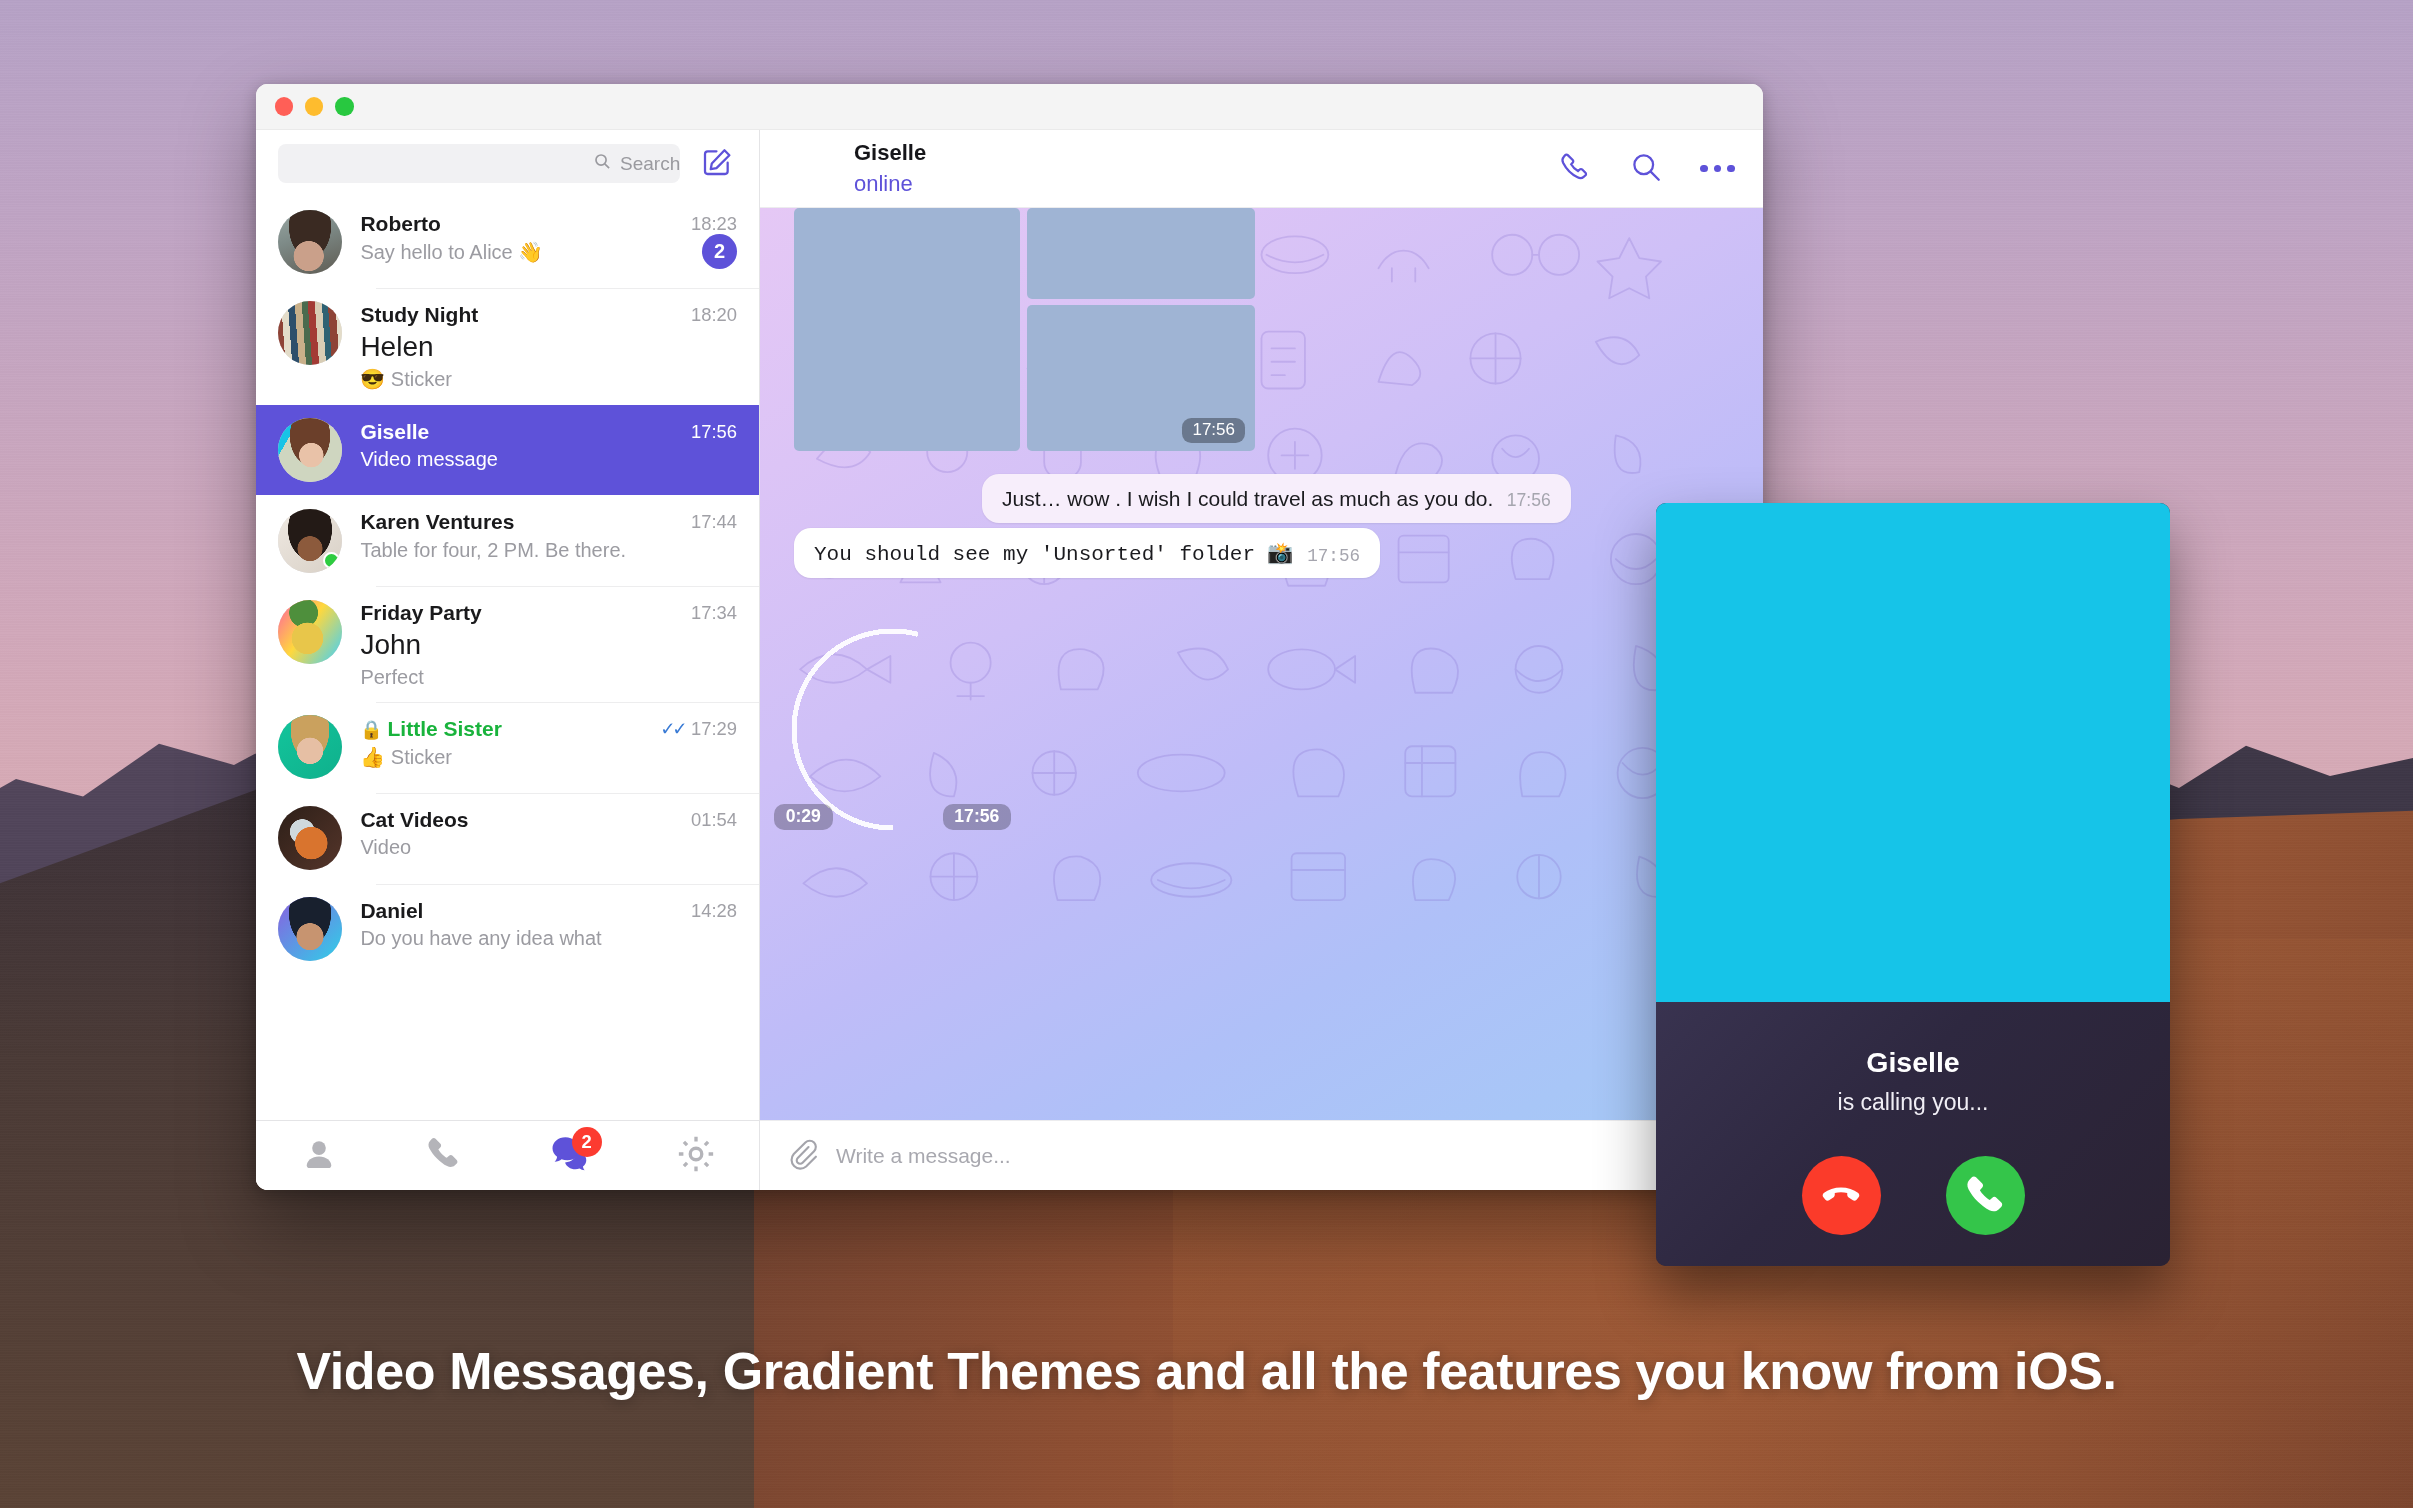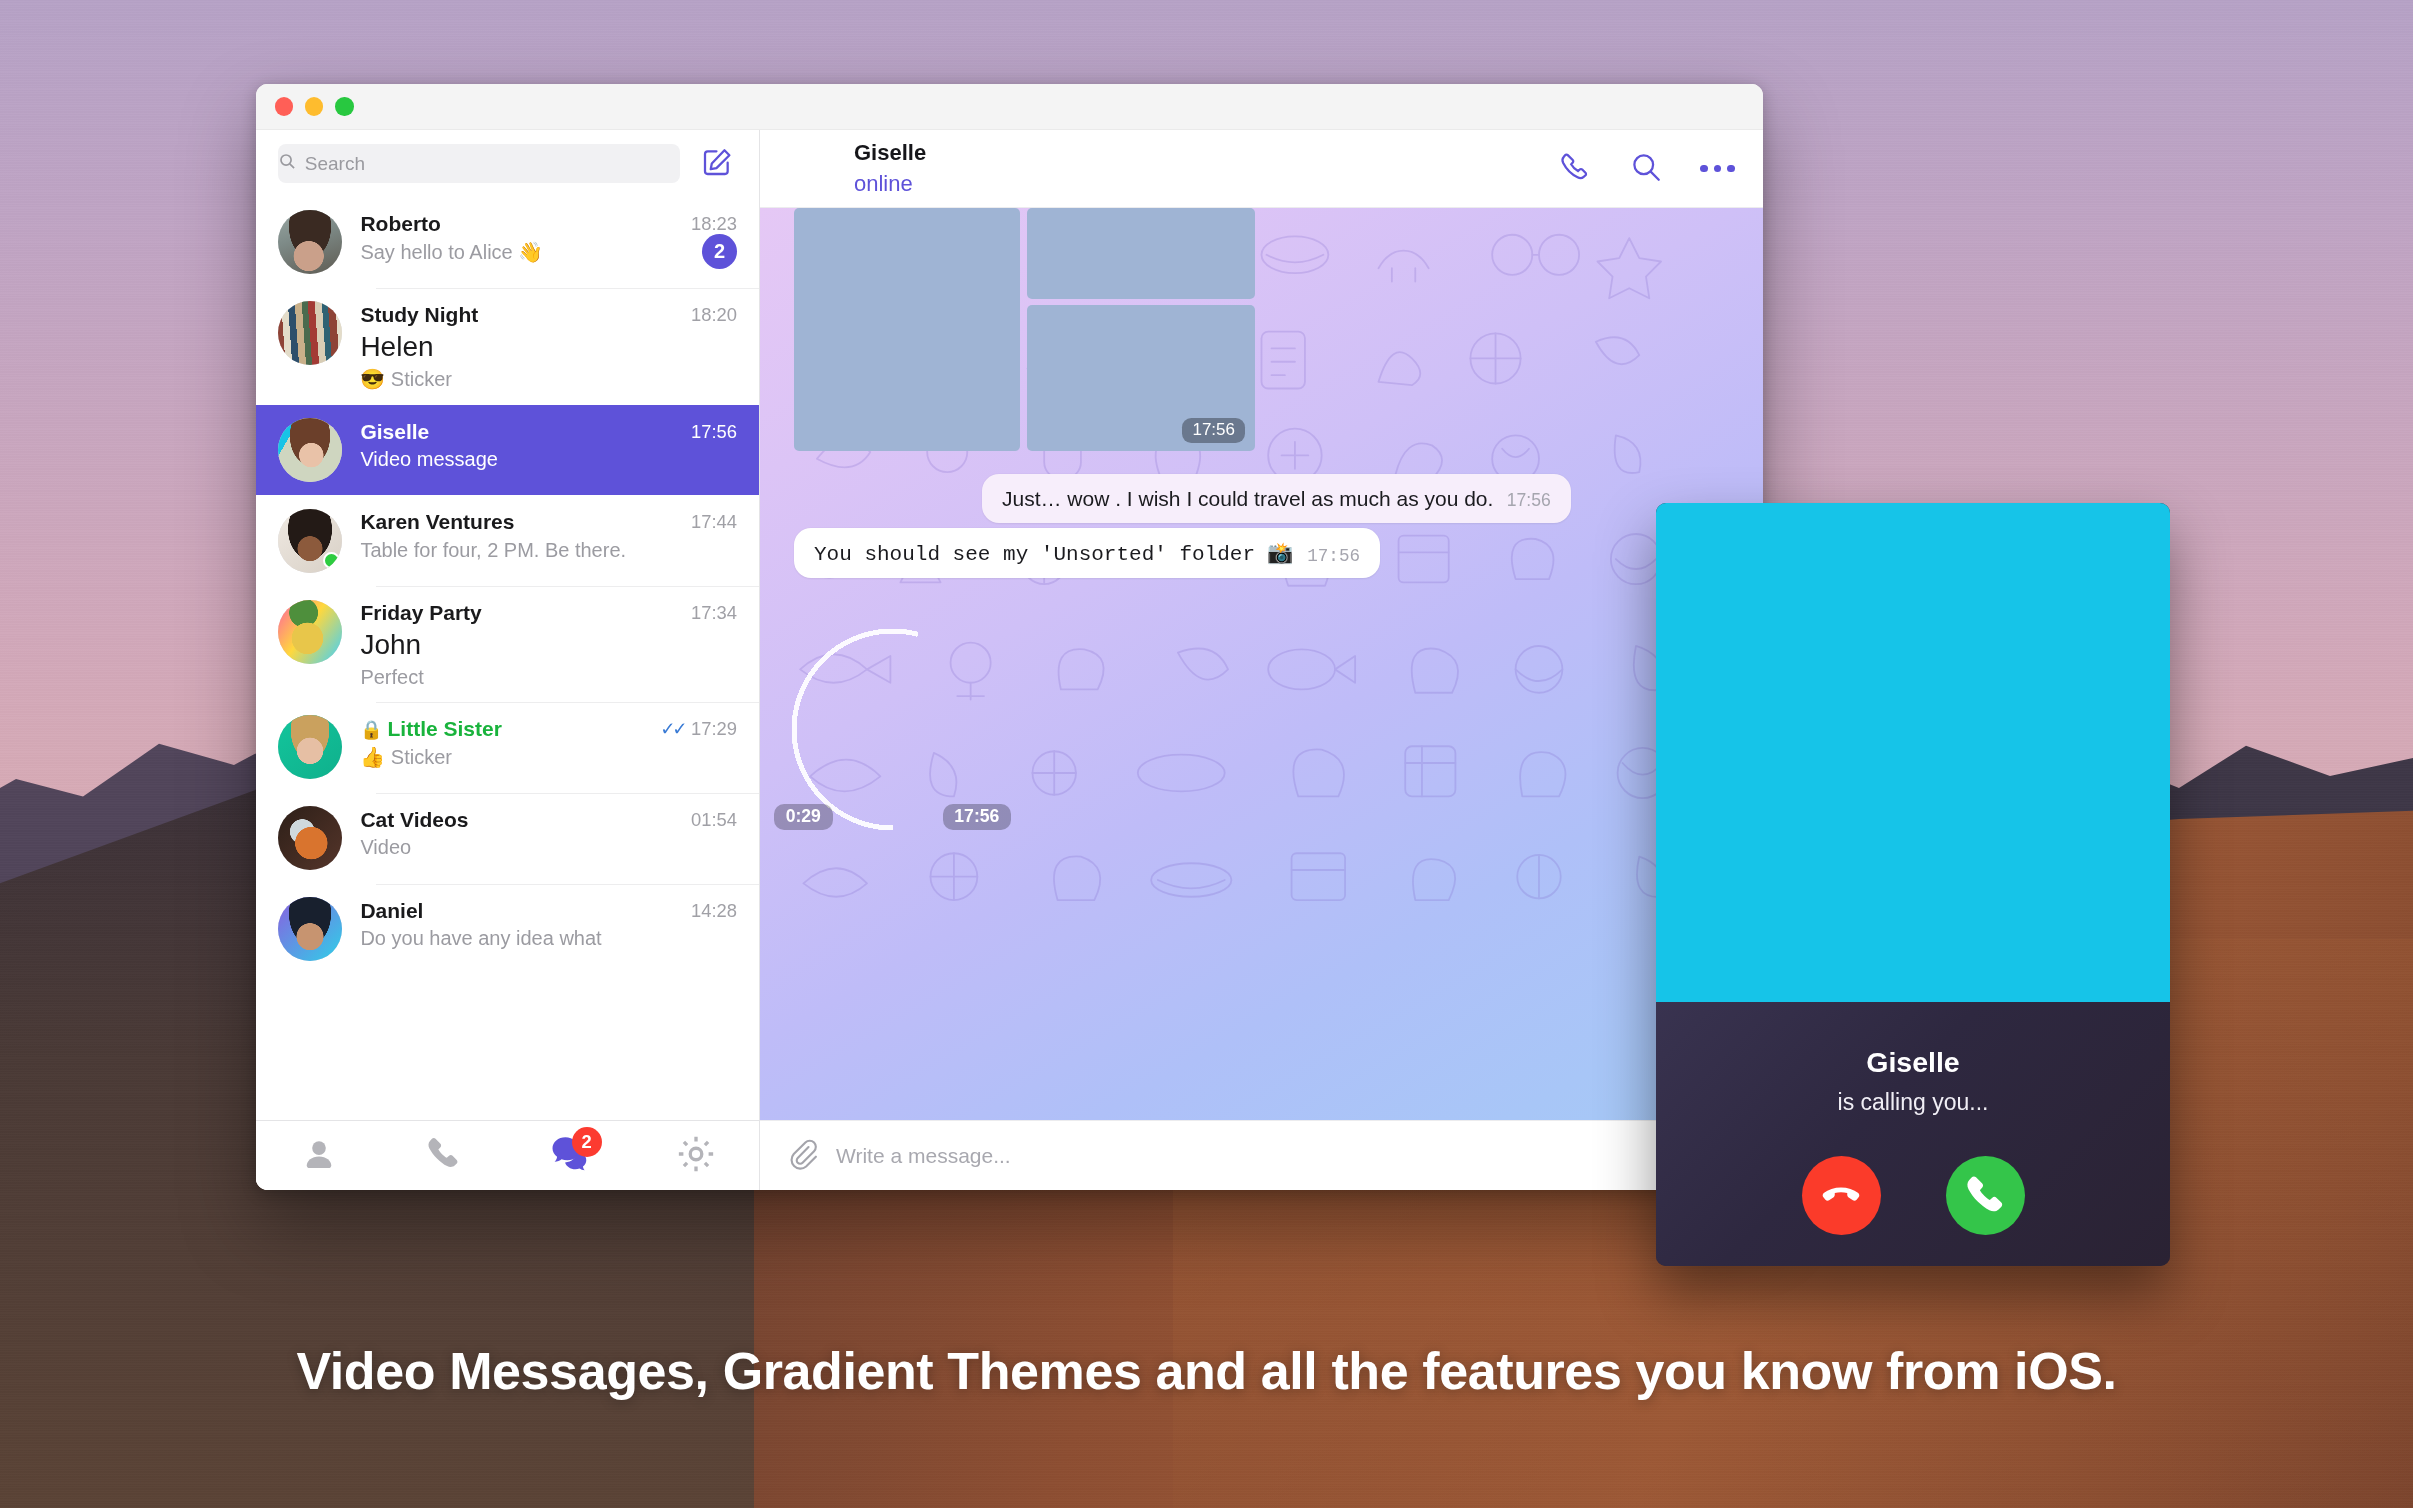--- a/index.html
+++ b/index.html
@@ -118,21 +118,21 @@
     height: 67px;
     display: flex; align-items: center;
     padding: 0 18.4px 0 22px;
     flex: 0 0 auto;
   }
   #search-box {
     flex: 1 1 auto;
     height: 39px;
     background: #f1f1f3;
     border-radius: 8px;
-    display: flex; align-items: center; justify-content: flex-start;
+    display: flex; align-items: center; justify-content: flex-end;
     gap: 8.4px;
     color: #9a9a9f;
     font-size: 19px;
   }
   #search-box svg { width: 18.4px; height: 18.4px; }
   #compose-btn {
     width: 47px; height: 44px;
     margin-left: 13.4px;
     display: flex; align-items: center; justify-content: center;
   }

